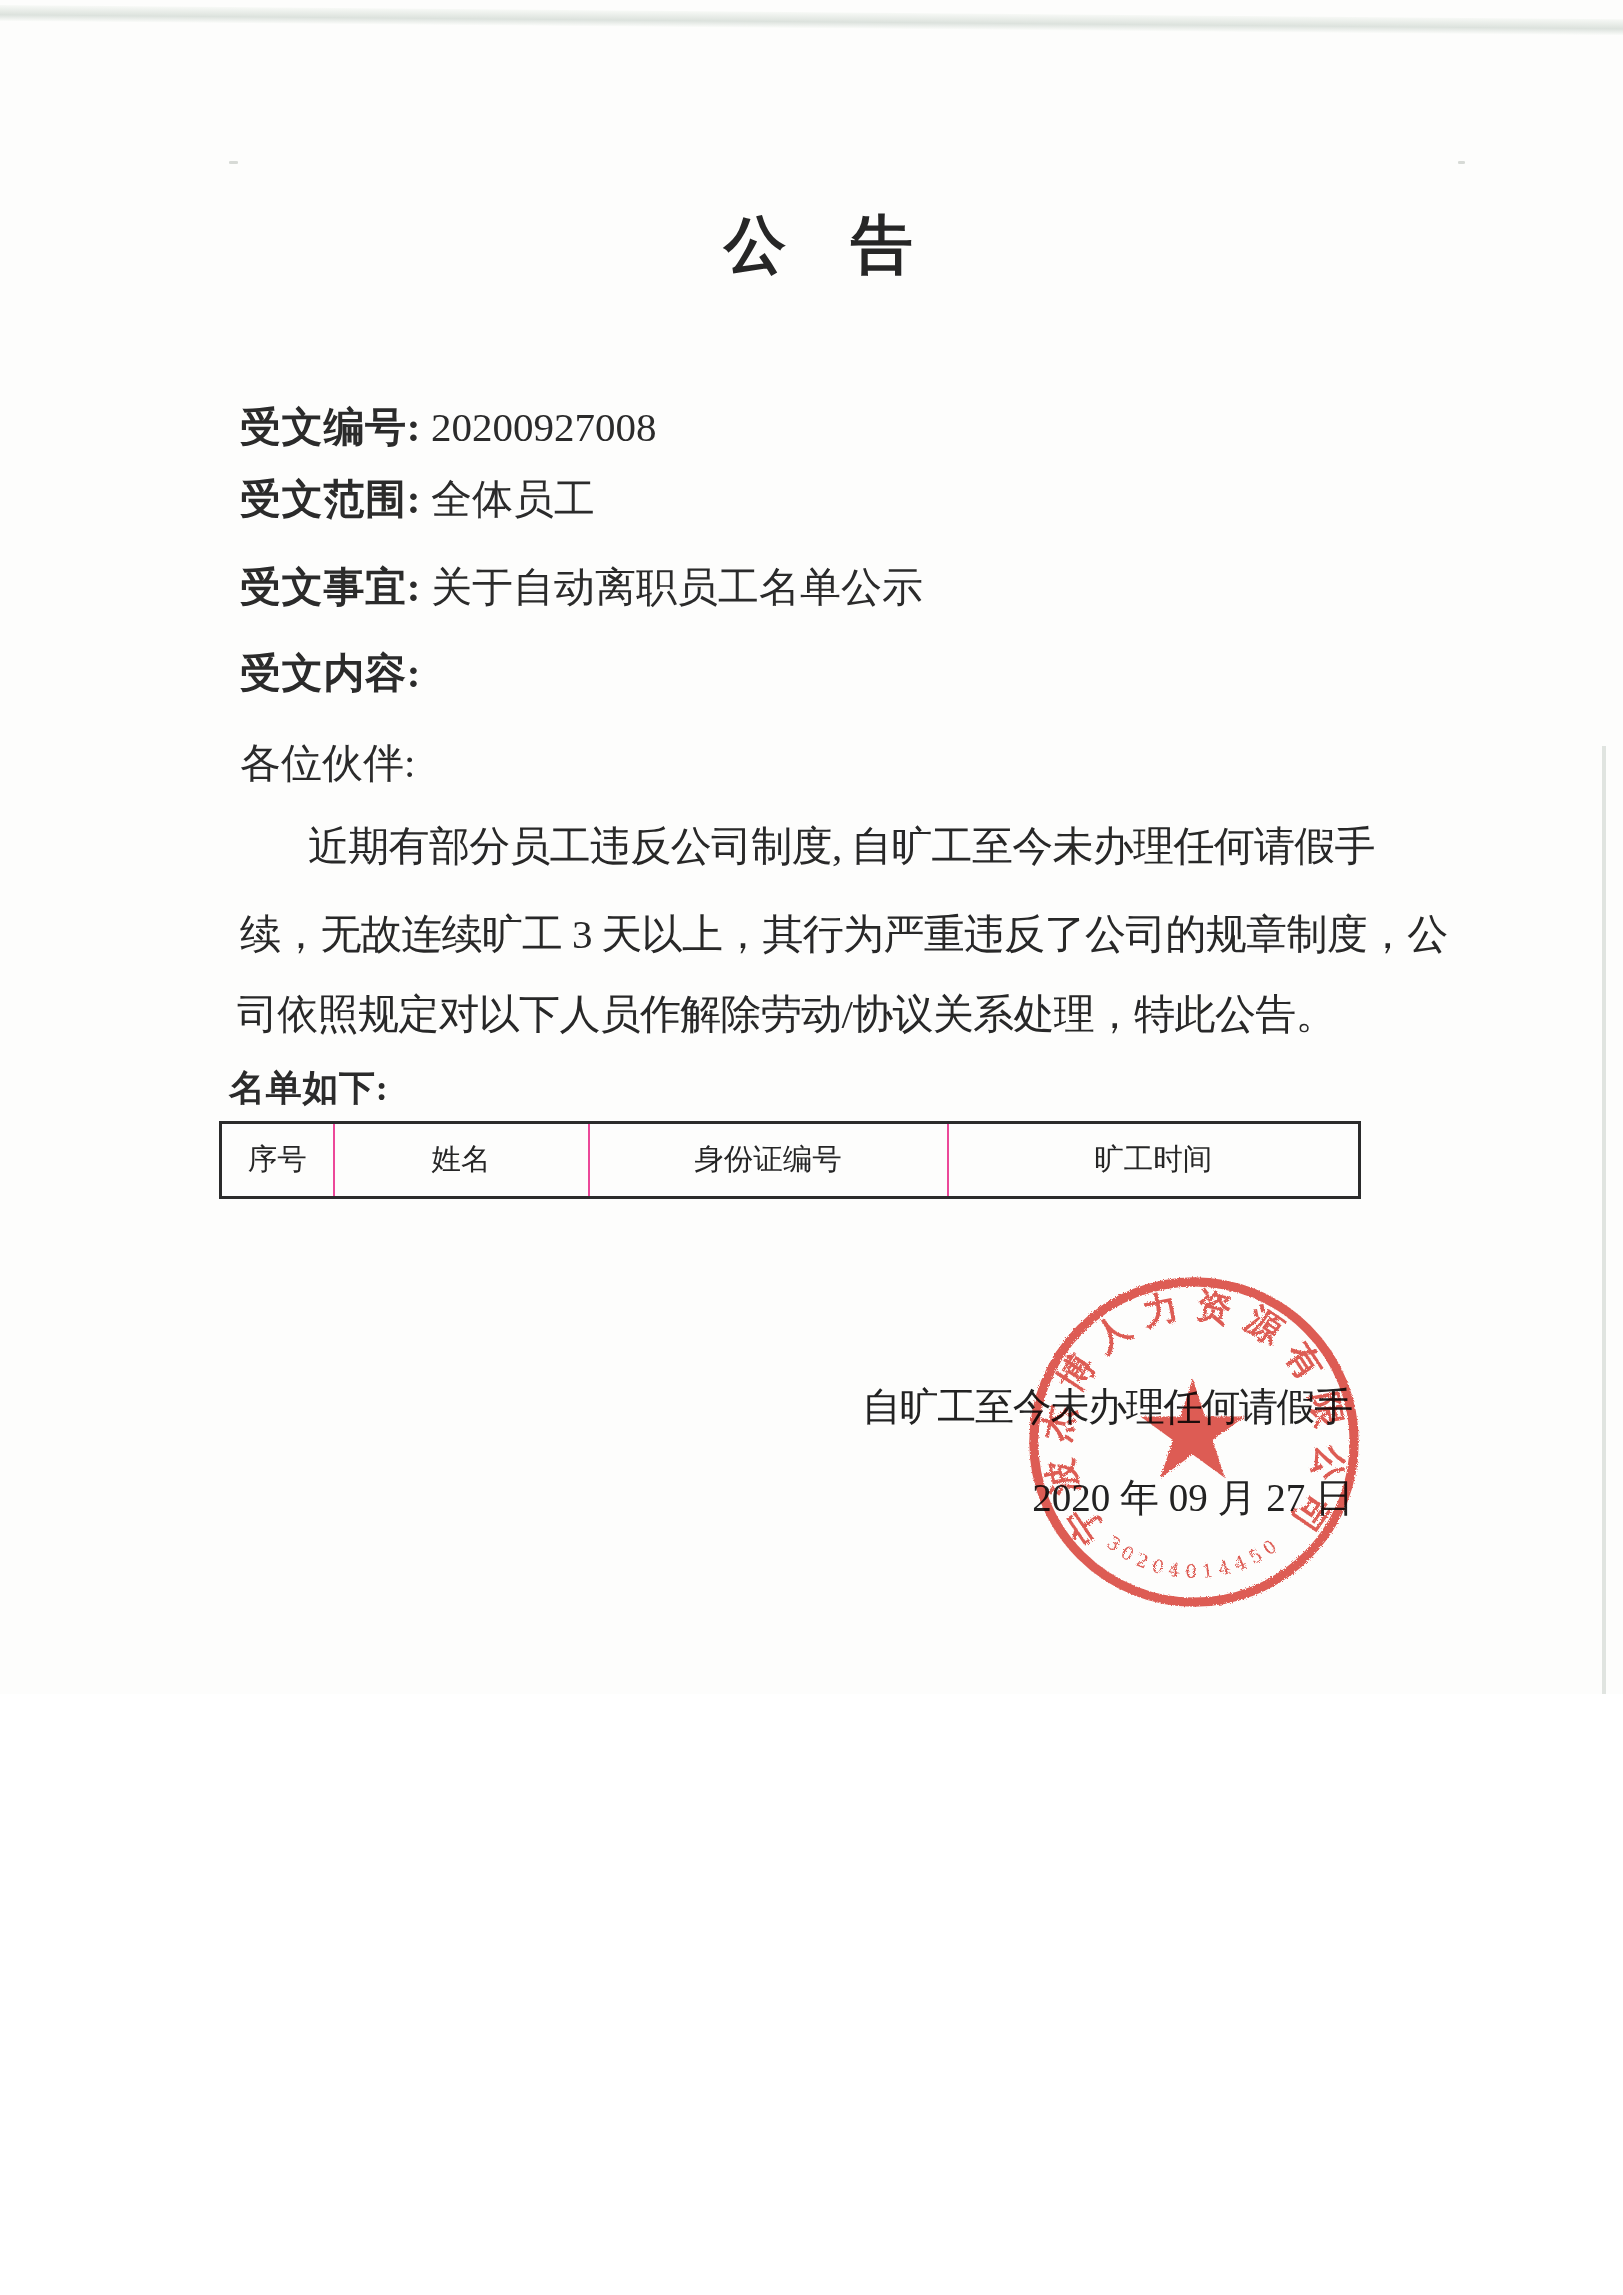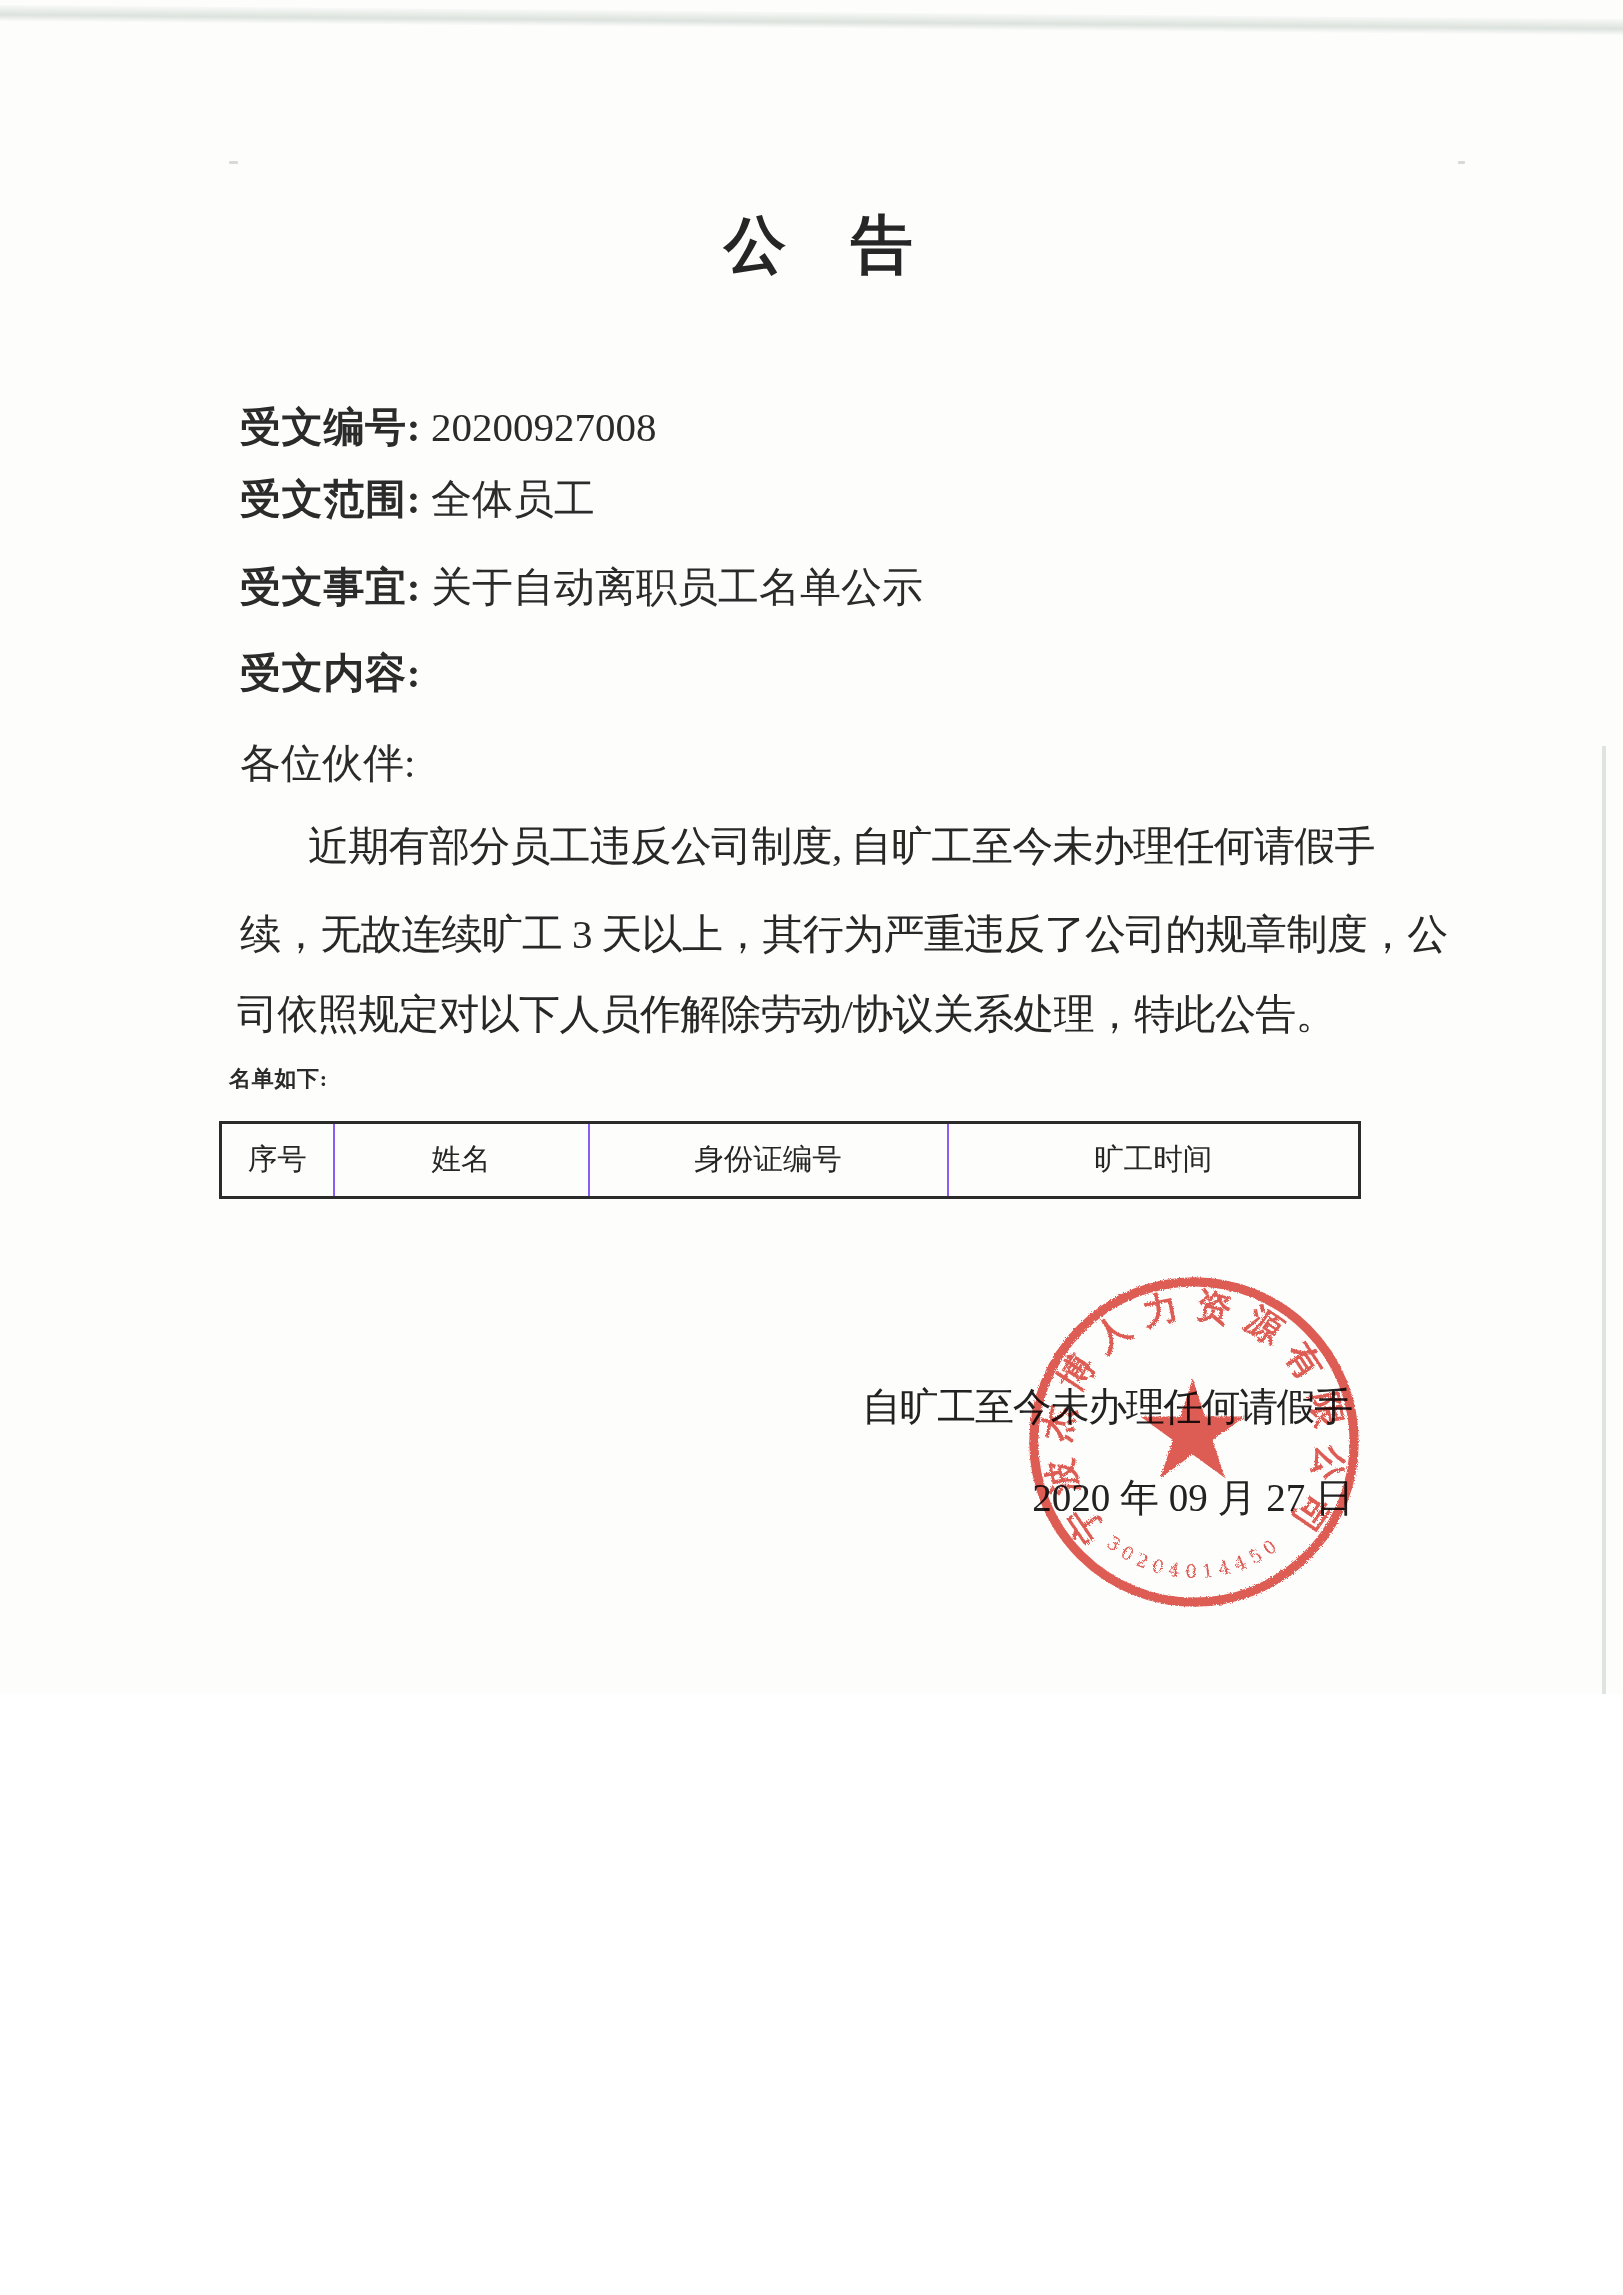--- a/index.html
+++ b/index.html
@@ -34,29 +34,29 @@
   .meta-line .lbl{font-weight:700;letter-spacing:0.7px;}
   .meta-line .val{position:absolute;left:191px;top:0;font-weight:400;letter-spacing:0;}
   .m1{top:406px;text-align:right;} .m2{top:478px;} .m3{top:566px;} .m4{top:652px;}
 
   .salutation{position:absolute;left:240px;top:736px;font-size:41px;white-space:nowrap;}
   .para-line{position:absolute;font-size:41px;letter-spacing:-0.7px;white-space:nowrap;color:#282828;}
   .p1{left:308px;top:819px;}
   .p2{left:240px;top:907px;}
   .p3{left:237px;top:987px;}
 
-  .list-label{position:absolute;left:229px;top:1064px;font-size:22px;font-weight:700;letter-spacing:0.7px;font-family:Liberation Serif, serif;}
+  .list-label{position:absolute;left:229px;top:1064px;font-size:36px;font-weight:700;letter-spacing:0.7px;font-family:Liberation Serif, serif;}
 
   table.roster{
     position:absolute;left:219px;top:1121px;
     width:1139px;border-collapse:collapse;table-layout:fixed;
     font-size:29.5px;text-align:center;color:#262626;
   }
   table.roster{border:3.9px solid #2b2b2b;}
-  table.roster th,table.roster td{border:2px solid #8b5cf6;font-weight:400;padding:0;overflow:hidden;}
+  table.roster th,table.roster td{border:2px solid #ec4899;font-weight:400;padding:0;overflow:hidden;}
   table.roster tr.hdr{height:75px;}
   table.roster tr.dat{height:72px;}
 
   .sig-company{position:absolute;right:271px;top:1380px;font-size:39px;letter-spacing:-1.3px;white-space:nowrap;color:#222;}
   .sig-date{position:absolute;right:269px;top:1471px;font-size:39px;letter-spacing:0px;white-space:nowrap;color:#222;}
 
   .stamp{position:absolute;left:1024px;top:1272px;width:340px;height:340px;
     mix-blend-mode:multiply;opacity:.9;}
 
   .footer-line{position:absolute;left:0;top:2119px;width:1546px;text-align:center;

